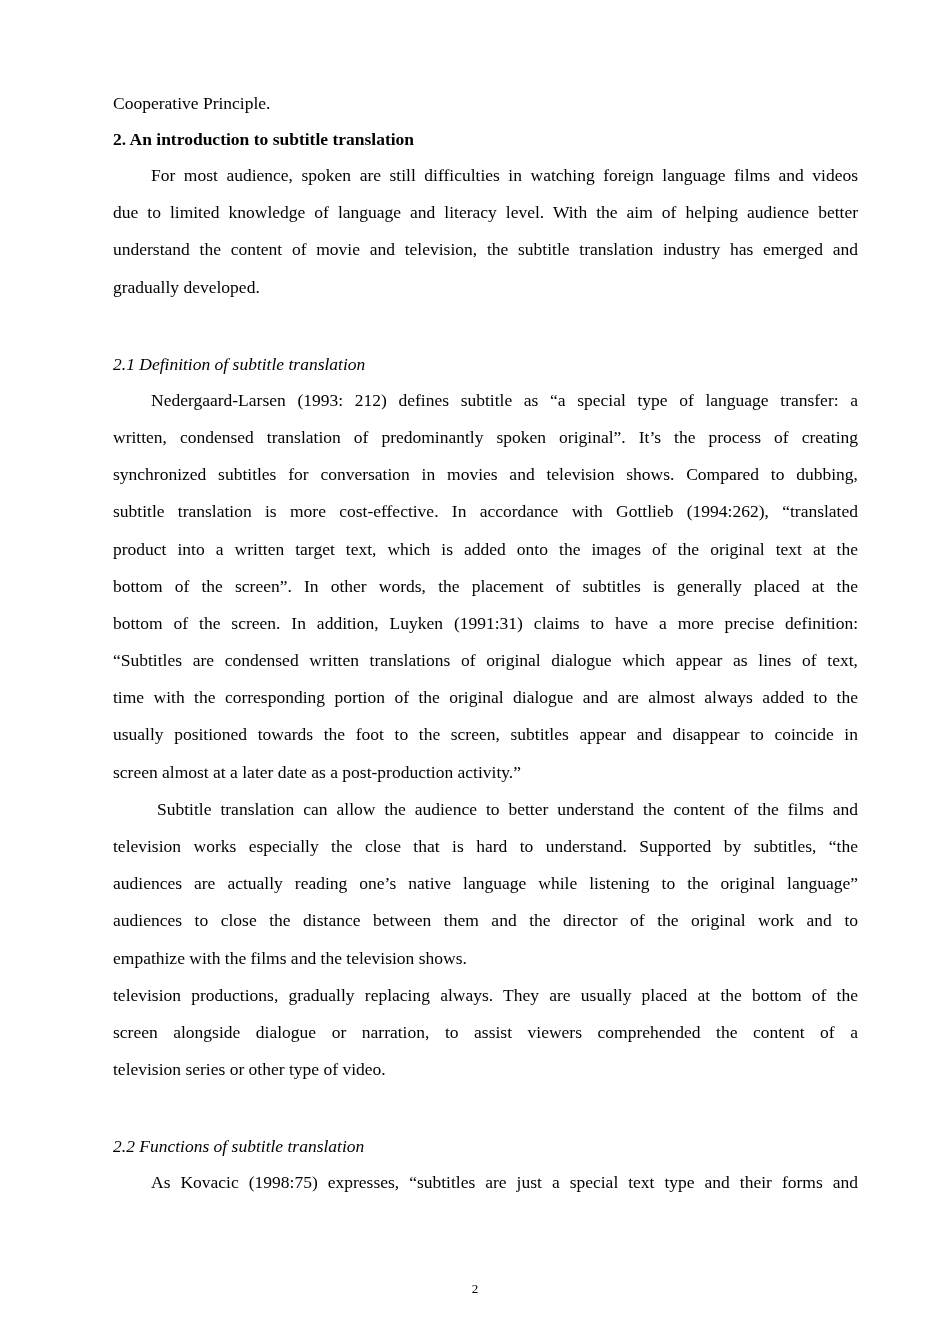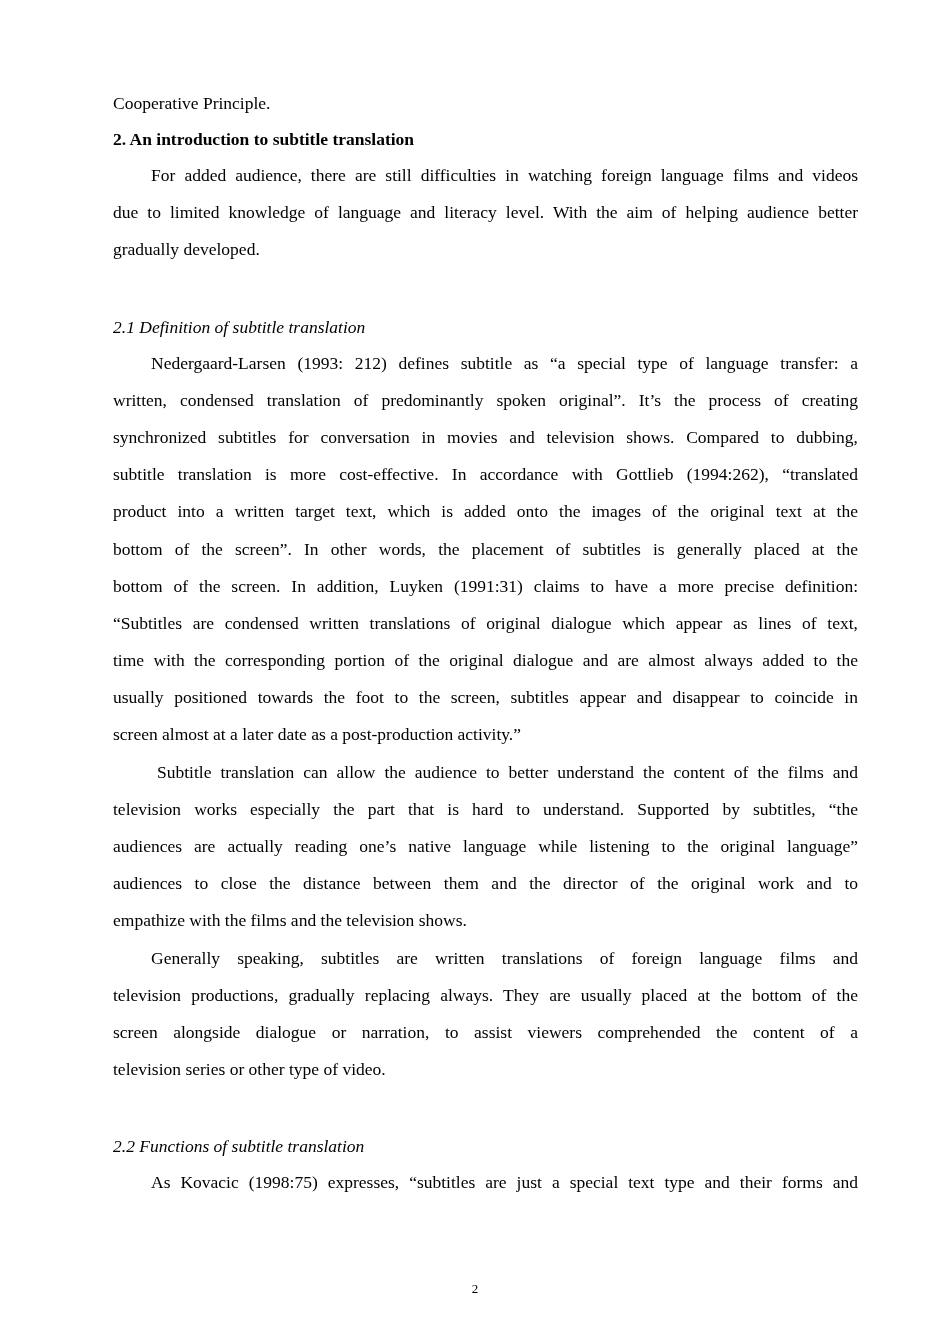--- a/index.html
+++ b/index.html
@@ -76,22 +76,23 @@
 <body>
 
 <div class="page">
   <div class="content">
 
     <div class="line single">Cooperative Principle.</div>
 
     <div class="line heading-bold">2. An introduction to subtitle translation</div>
 
     <div>
-      <div class="line indent">For added audience, there are still difficulties in watching foreign language films and videos</div>
+      <div class="line indent">For most audience, spoken are still difficulties in watching foreign language films and videos</div>
       <div class="line">due to limited knowledge of language and literacy level. With the aim of helping audience better</div>
+      <div class="line">understand the content of movie and television, the subtitle translation industry has emerged and</div>
       <div class="line last">gradually developed.</div>
     </div>
 
     <div class="line heading-italic">2.1 Definition of subtitle translation</div>
 
     <div>
       <div class="line indent">Nedergaard-Larsen (1993: 212) defines subtitle as “a special type of language transfer: a</div>
       <div class="line">written, condensed translation of predominantly spoken original”. It’s the process of creating</div>
       <div class="line">synchronized subtitles for conversation in movies and television shows. Compared to dubbing,</div>
       <div class="line">subtitle translation is more cost-effective. In accordance with Gottlieb (1994:262), “translated</div>
@@ -99,28 +100,27 @@
       <div class="line">bottom of the screen”. In other words, the placement of subtitles is generally placed at the</div>
       <div class="line">bottom of the screen. In addition, Luyken (1991:31) claims to have a more precise definition:</div>
       <div class="line">“Subtitles are condensed written translations of original dialogue which appear as lines of text,</div>
       <div class="line">time with the corresponding portion of the original dialogue and are almost always added to the</div>
       <div class="line">usually positioned towards the foot to the screen, subtitles appear and disappear to coincide in</div>
       <div class="line last">screen almost at a later date as a post-production activity.”</div>
     </div>
 
     <div>
       <div class="line indent-extra">Subtitle translation can allow the audience to better understand the content of the films and</div>
-      <div class="line">television works especially the part that is hard to understand. Supported by subtitles, “the</div>
+      <div class="line">television works especially the close that is hard to understand. Supported by subtitles, “the</div>
       <div class="line">audiences are actually reading one’s native language while listening to the original language”</div>
       <div class="line">audiences to close the distance between them and the director of the original work and to</div>
       <div class="line last">empathize with the films and the television shows.</div>
     </div>
 
     <div>
-      <div class="line indent">Generally speaking, subtitles are written translations of foreign language films and</div>
       <div class="line">television productions, gradually replacing always. They are usually placed at the bottom of the</div>
       <div class="line">screen alongside dialogue or narration, to assist viewers comprehended the content of a</div>
       <div class="line last">television series or other type of video.</div>
     </div>
 
     <div class="line heading-italic">2.2 Functions of subtitle translation</div>
 
     <div>
       <div class="line indent">As Kovacic (1998:75) expresses, “subtitles are just a special text type and their forms and</div>
     </div>

